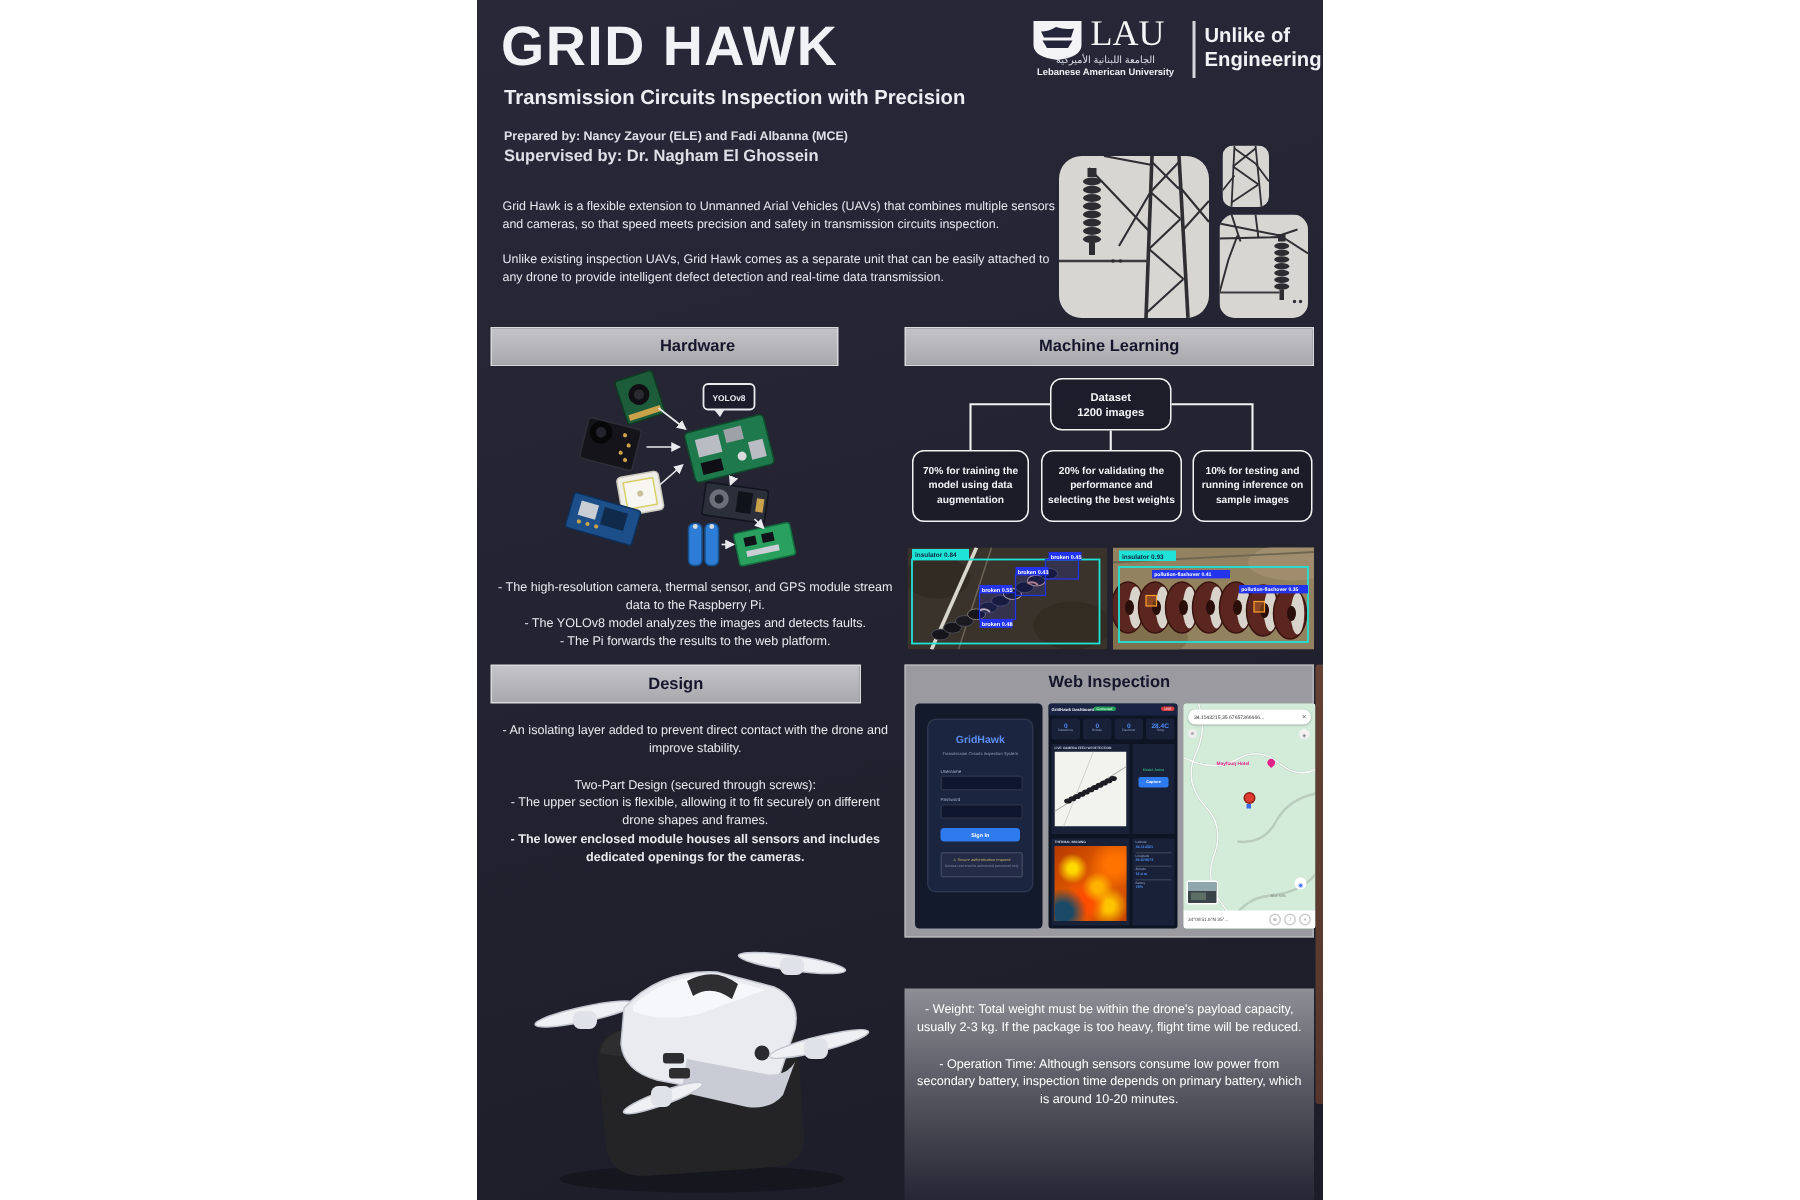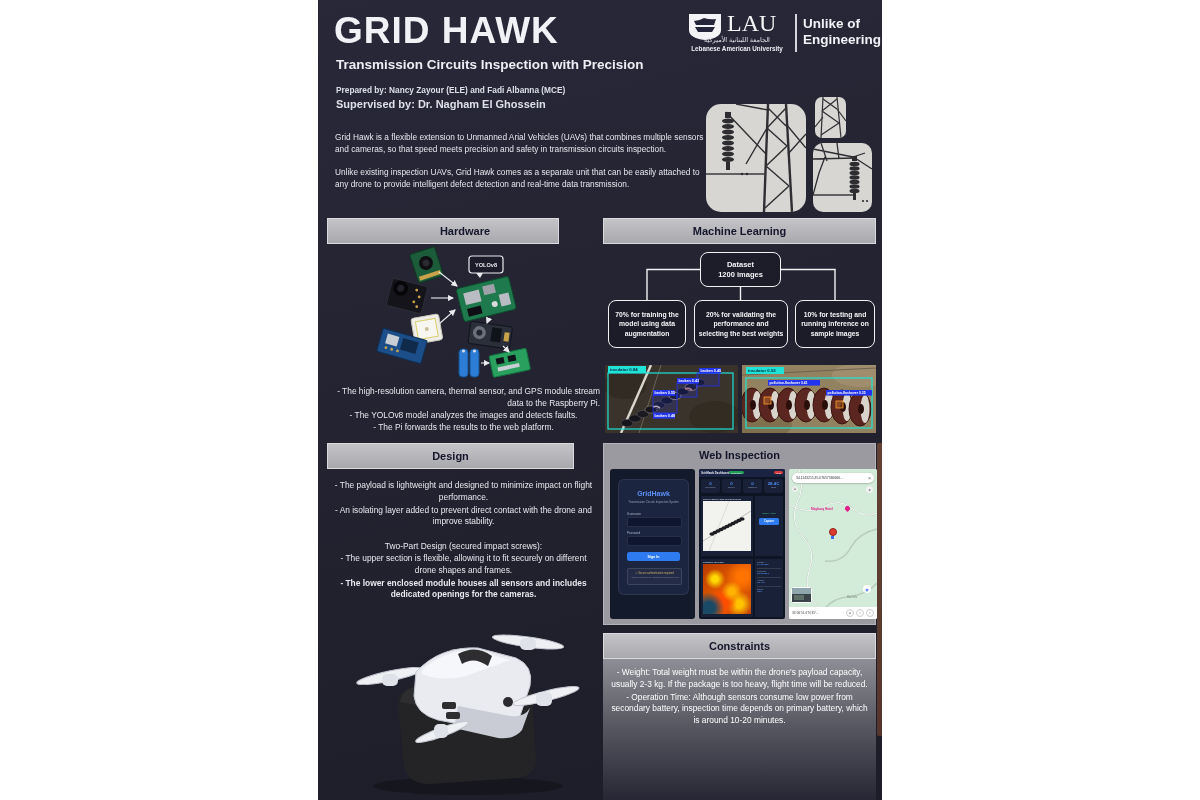--- a/index.html
+++ b/index.html
@@ -194,32 +194,31 @@
     <g stroke="#e8eaee" stroke-width="1.1" marker-end="url(#arr)">
       <line x1="112" y1="26" x2="130" y2="40"></line>
       <line x1="104" y1="52" x2="126" y2="52"></line>
       <line x1="112" y1="78" x2="128" y2="64"></line>
       <line x1="162" y1="72" x2="160" y2="77"></line>
       <line x1="176" y1="100" x2="182" y2="106"></line>
       <line x1="154" y1="117" x2="162" y2="117"></line>
     </g>
   </svg>
 
-  <div class="abs ptext" style="left:9px;top:386px;width:273px;text-align:right;">- The high-resolution camera, thermal sensor, and GPS module stream data to the Raspberry Pi.</div>
+  <div class="abs ptext" style="left:9px;top:386px;width:273px;">- The high-resolution camera, thermal sensor, and GPS module stream data to the Raspberry Pi.</div>
   <div class="abs ptext" style="left:9px;top:410px;width:273px;">- The YOLOv8 model analyzes the images and detects faults.</div>
   <div class="abs ptext" style="left:9px;top:422px;width:273px;">- The Pi forwards the results to the web platform.</div>
 
   <div class="abs secbar" style="left:9px;top:443px;width:247px;height:26px;">
         <span>Design</span>
       </div>
 
   <div class="abs" style="left:12px;top:480px;width:267px;">
-    <div class="ptext">- The payload is lightweight and designed to minimize impact on flight performance.</div>
     <div class="ptext" style="margin-top:1px;">- An isolating layer added to prevent direct contact with the drone and improve stability.</div>
-    <div class="ptext" style="margin-top:13px;">Two-Part Design (secured impact screws):</div>
+    <div class="ptext" style="margin-top:13px;">Two-Part Design (secured through screws):</div>
     <div class="ptext">- The upper section is flexible, allowing it to fit securely on different drone shapes and frames.</div>
     <div class="ptext" style="margin-top:1px;font-weight:bold;">- The lower enclosed module houses all sensors and includes dedicated openings for the cameras.</div>
   </div>
 
   <svg class="abs" style="left:20px;top:610px;" width="250" height="188" viewBox="0 0 250 188">
     <ellipse cx="130" cy="176" rx="95" ry="9" fill="#16161f"></ellipse>
 
     <path d="M60 96 q0 -18 20 -20 l90 -8 q22 0 24 20 l4 62 q0 16 -20 18 l-86 6 q-24 0 -26 -20 z" fill="#242426"></path>
     <path d="M62 92 q2 -14 20 -16 l88 -8 q18 2 21 16 l-62 10 q-40 4 -67 -2 z" fill="#2e2e31"></path>
 
@@ -510,24 +509,21 @@
 
       <div class="abs" style="left:0;top:138px;width:88px;height:12px;background:#fff;display:flex;align-items:center;">
         <span style="font-size:3.2px;color:#444;margin-left:3px;flex:1;white-space:nowrap;overflow:hidden;">34°06'51.6"N 35°...</span>
         <span class="mapbtn" style="width:6px;height:6px;font-size:3px;border:0.5px solid #ccc;margin-right:2px;">⊕</span>
         <span class="mapbtn" style="width:6px;height:6px;font-size:3px;border:0.5px solid #ccc;margin-right:2px;">⤴</span>
         <span class="mapbtn" style="width:6px;height:6px;font-size:3px;border:0.5px solid #ccc;margin-right:3px;">×</span>
       </div>
     </div>
   </div>
 
-  <div class="abs secbar" style="left:285px;top:633px;width:273px;height:26px;">
-        <span>Constraints</span>
-      </div>
   <div class="abs" style="left:285px;top:659px;width:273px;height:141px;background:linear-gradient(180deg,#8e8e96 0%,#5a5a64 45%,#262634 100%);box-sizing:border-box;padding:8px 8px 0;">
     <div class="ptext" style="color:#fff;">- Weight: Total weight must be within the drone's payload capacity, usually 2-3 kg. If the package is too heavy, flight time will be reduced.</div>
-    <div class="ptext" style="color:#fff;margin-top:1px;">- Operation Time: Although sensors consume low power from secondary battery, inspection time depends on primary battery, which is around 10-20 minutes.</div>
+    <div class="ptext" style="color:#fff;margin-top:13px;">- Operation Time: Although sensors consume low power from secondary battery, inspection time depends on primary battery, which is around 10-20 minutes.</div>
   </div>
 
   <div class="abs" style="left:559px;top:443px;width:5px;height:293px;background:linear-gradient(180deg,#634135,#56362c);border-radius:2px 0 0 2px;"></div>
 
  </div>
 </div>
 
 </body></html>

